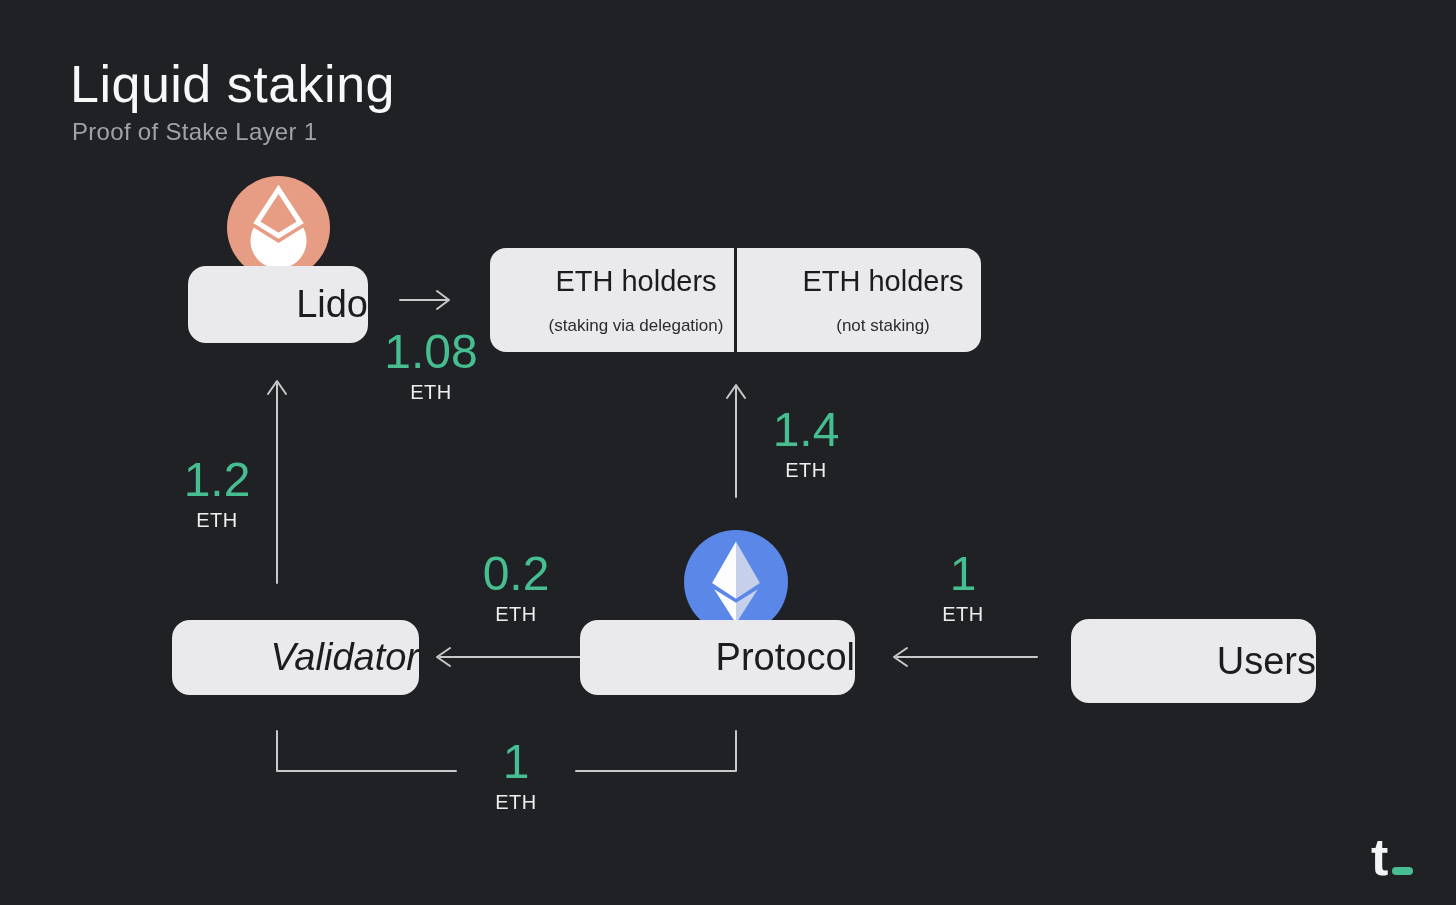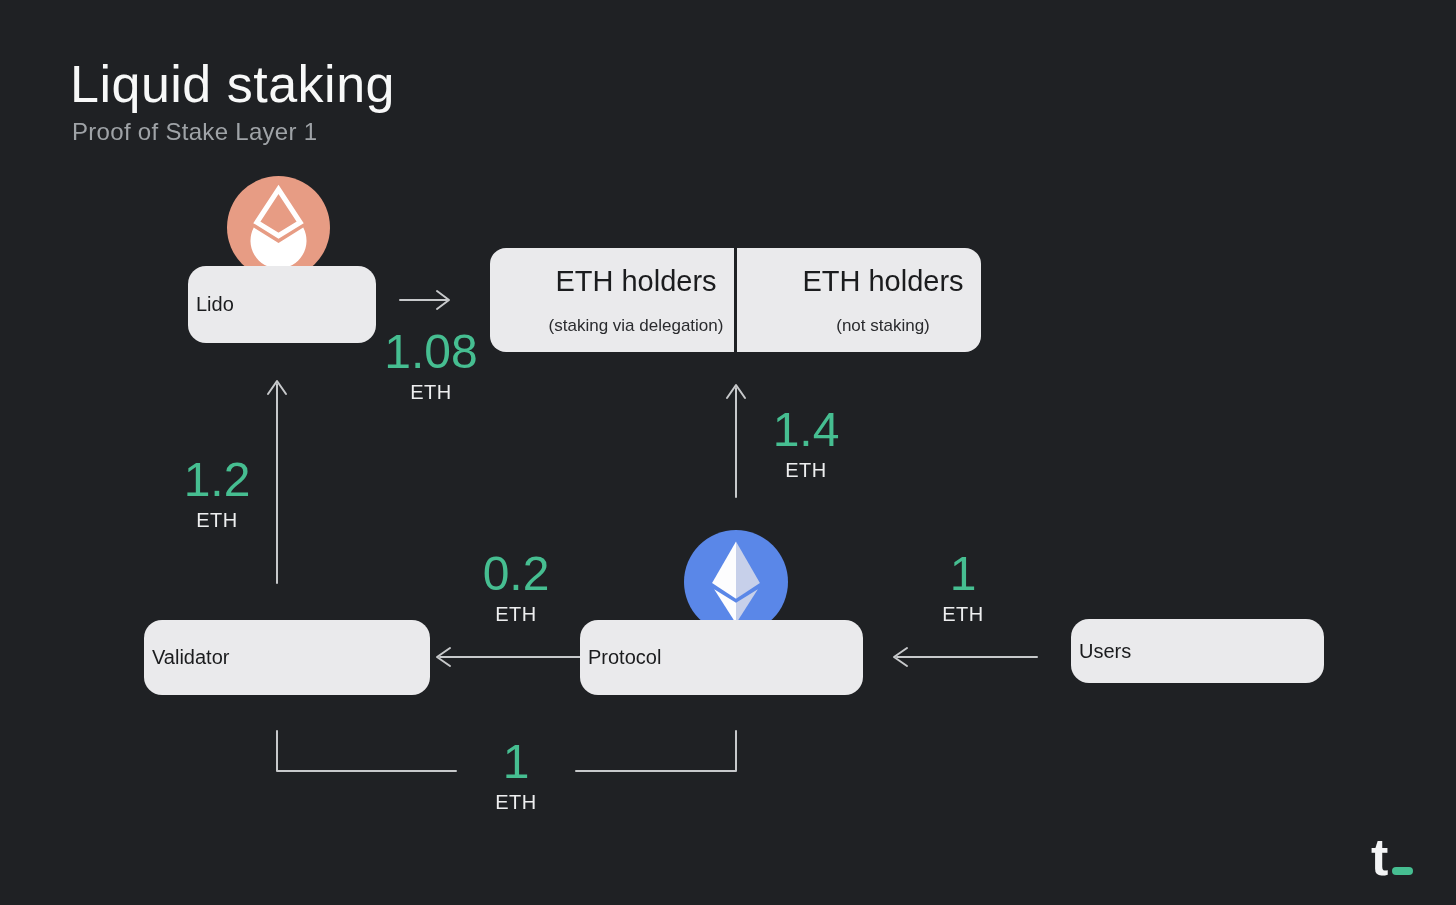--- a/index.html
+++ b/index.html
@@ -23,27 +23,27 @@
   .title{
     position:absolute;left:70px;top:54px;
     font-size:52px;font-weight:500;color:#F7F8F8;letter-spacing:.5px;
   }
   .subtitle{
     position:absolute;left:72px;top:118px;
     font-size:24px;color:var(--muted);letter-spacing:.3px;
   }
   .node{
     position:absolute;background:var(--box-bg);border-radius:18px;
-    display:flex;align-items:center;justify-content:flex-start;
-    color:var(--box-text);font-size:20px;z-index:2;padding-left:8px;
+    display:flex;align-items:center;justify-content:flex-end;
+    color:var(--box-text);font-size:38px;z-index:2;
   }
   .node-lido{left:188px;top:266px;width:180px;height:77px;}
-  .node-validator{left:144px;top:620px;width:278px;height:75px;}
+  .node-validator{left:172px;top:620px;width:247px;height:75px;font-style:italic;}
   .node-protocol{left:580px;top:620px;width:275px;height:75px;}
-  .node-users{left:1071px;top:619px;width:245px;height:64px;}
+  .node-users{left:1071px;top:619px;width:245px;height:84px;}
   .holders{
     position:absolute;left:490px;top:248px;width:491px;height:104px;
     background:var(--box-bg);border-radius:16px;display:flex;z-index:2;
     overflow:hidden;
   }
   .holder-half{
     flex:1;display:flex;flex-direction:column;align-items:center;justify-content:center;
     color:var(--box-text);gap:18px;padding-left:48px;
   }
   .holder-label{font-size:29px;}

